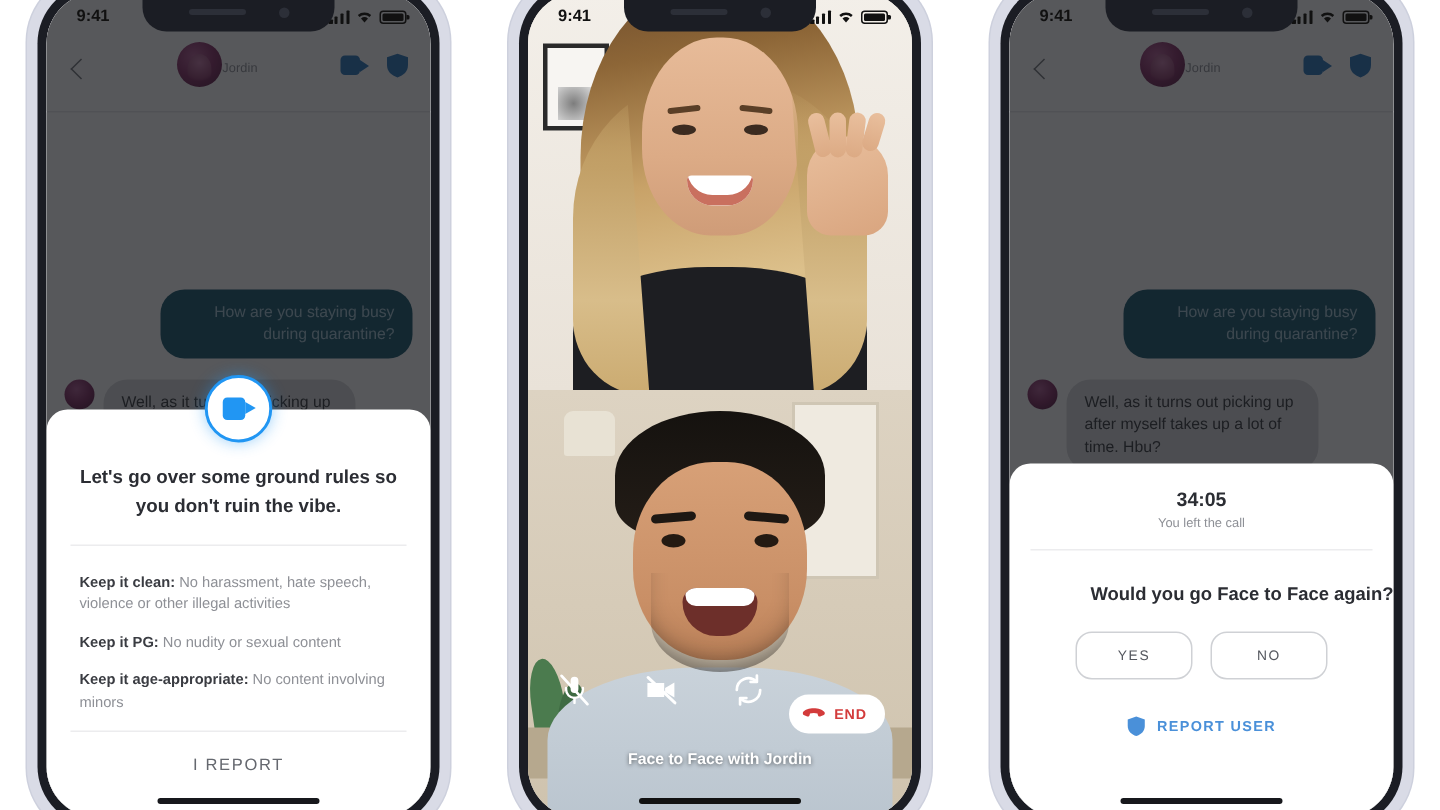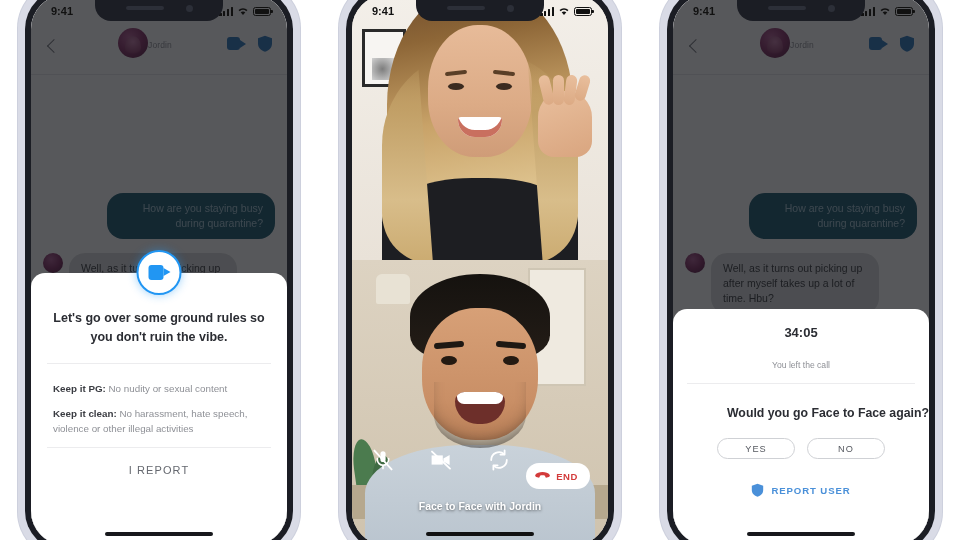--- a/index.html
+++ b/index.html
@@ -192,27 +192,27 @@
   .rules-foot-div { height:1px; background:#ececee; margin: 4px 16px 0; }
   .agree-btn {
     height: 44px; display:flex; align-items:center; justify-content:center;
     font-size: 11px; letter-spacing: 1.1px; color: #65686f; font-weight: normal;
     cursor:pointer;
   }
 
   
   .sheet.feedback { height: 236px; }
   .fb-timer { padding-top: 16px; text-align:center; font-size: 13px; font-weight:bold; color:#2b2d33; }
-  .fb-sub { text-align:center; font-size: 8.6px; color:#8e9096; margin-top: 20px; }
+  .fb-sub { text-align:center; font-size: 8.6px; color:#8e9096; margin-top: 3px; }
   .fb-div { height:1px; background:#ececee; margin: 13px 14px 0; }
   .fb-q { text-align:right; margin-top: 22px; font-size: 12.3px; font-weight:bold; color:#2b2d33; }
   .fb-help { text-align:center; margin: 8px 24px 0; font-size: 9.6px; line-height:1.45; color:#8e9096; }
   .fb-btns { display:flex; justify-content:center; gap: 12px; margin-top: 18px; }
   .fb-btn {
-    width: 78px; height: 21px; border: 1px solid #cfd1d5; border-radius: 11px;
+    width: 78px; height: 32px; border: 1px solid #cfd1d5; border-radius: 11px;
     display:flex; align-items:center; justify-content:center;
     font-size: 9.2px; letter-spacing: 1.1px; color:#55585f; cursor:pointer; background:#fff;
   }
   .report-row {
     display:flex; align-items:center; justify-content:center; gap:7px;
     margin-top: 24px; cursor:pointer;
   }
   .report-txt { font-size: 9.6px; font-weight:bold; letter-spacing: .9px; color:#4a90d9; }
 
   
@@ -392,24 +392,27 @@
       <div class="dim"></div>
 
       <div class="sheet rules">
         <div class="rules-badge">
           <div class="badge-cam"></div>
         </div>
         <div class="rules-title">Let's go over some ground rules so you don't ruin the vibe.</div>
         <div class="rules-div"></div>
         <div class="rules-list">
           <div class="rule-item">
+            <b>Keep it clean:</b><span> No harassment, hate speech, violence or other illegal activities</span>
+          </div>
+          <div class="rule-item">
             <b>Keep it PG:</b><span> No nudity or sexual content</span>
           </div>
           <div class="rule-item">
-            <b>Keep it clean:</b><span> No harassment, hate speech, violence or other illegal activities</span>
+            <b>Keep it age-appropriate:</b><span> No content involving minors</span>
           </div>
         </div>
         <div class="rules-foot-div"></div>
         <div class="agree-btn">I REPORT</div>
       </div>
 
       <div class="home-bar"></div>
 
       <div class="statusbar light">
         <span>9:41</span>

